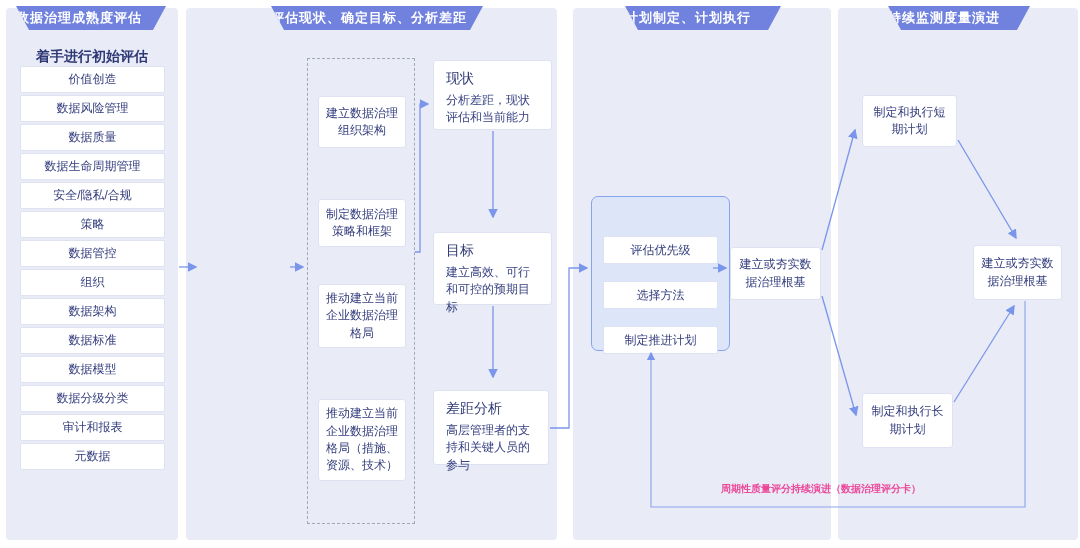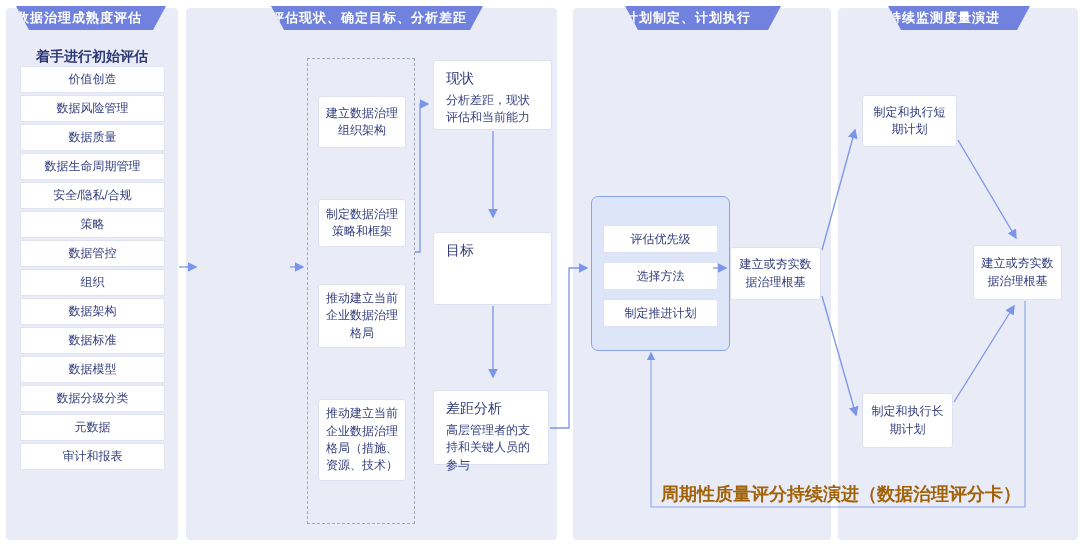--- a/index.html
+++ b/index.html
@@ -111,44 +111,44 @@
   .plan-container {
     position: absolute;
     left: 18px; top: 188px;
     width: 139px; height: 155px;
     background: #dde5f9;
     border: 1px solid #86a3ee;
     border-radius: 7px;
   }
   .plan-steps {
     position: absolute;
-    left: 11px; right: 11px; top: 28px;
+    left: 11px; right: 11px; top: 39px;
     display: flex;
     flex-direction: column;
-    gap: 9px;
+    gap: 17px;
     text-align: center;
   }
   .plan-step {
     height: 28px;
     background: #ffffff;
     border: 1px solid #dde1f1;
     border-radius: 2px;
     font-size: 12px;
     display: flex;
     align-items: center;
     justify-content: center;
   }
   .feedback-note {
     position: absolute;
-    left: 628px; top: 482px;
+    left: 608px; top: 482px;
     width: 426px;
     text-align: center;
-    font-size: 18px;
+    font-size: 10px;
     font-weight: bold;
-    color: #a16207;
+    color: #ec4899;
     z-index: 3;
   }
   #connector-layer {
     position: absolute;
     left: 0; top: 0;
     width: 1080px; height: 548px;
     z-index: 2;
     pointer-events: none;
   }
 </style>
@@ -170,41 +170,42 @@
       <div class="maturity-item">数据质量</div>
       <div class="maturity-item">数据生命周期管理</div>
       <div class="maturity-item">安全/隐私/合规</div>
       <div class="maturity-item">策略</div>
       <div class="maturity-item">数据管控</div>
       <div class="maturity-item">组织</div>
       <div class="maturity-item">数据架构</div>
       <div class="maturity-item">数据标准</div>
       <div class="maturity-item">数据模型</div>
       <div class="maturity-item">数据分级分类</div>
+      <div class="maturity-item">审计和报表</div>
       <div class="maturity-item">元数据</div>
-      <div class="maturity-item">审计和报表</div>
     </div>
   </section>
 
   <section class="panel" id="panel2">
 
     <div class="dashed-box">
       <div class="wbox" style="left:10px; top:37px;  width:88px; height:52px; padding:0 5px;">建立数据治理组织架构</div>
       <div class="wbox" style="left:10px; top:140px; width:88px; height:48px; padding:0 5px;">制定数据治理策略和框架</div>
       <div class="wbox" style="left:10px; top:225px; width:88px; height:64px; padding:0 5px;">推动建立当前企业数据治理格局</div>
       <div class="wbox" style="left:10px; top:340px; width:88px; height:82px; padding:0 5px;">推动建立当前企业数据治理格局（措施、资源、技术）</div>
     </div>
 
     <div class="titled-box" style="left:247px; top:52px; width:119px; height:70px;">
       <div class="t">现状</div>
       <div class="d">分析差距，现状评估和当前能力</div>
     </div>
 
     <div class="titled-box" style="left:247px; top:224px; width:119px; height:73px;">
       <div class="t">目标</div>
+      <div class="d">建立高效、可行和可控的预期目标</div>
     </div>
 
     <div class="titled-box" style="left:247px; top:382px; width:116px; height:75px;">
       <div class="t">差距分析</div>
       <div class="d">高层管理者的支持和关键人员的参与</div>
     </div>
   </section>
 
   <section class="panel" id="panel3">
     <div class="plan-container">

